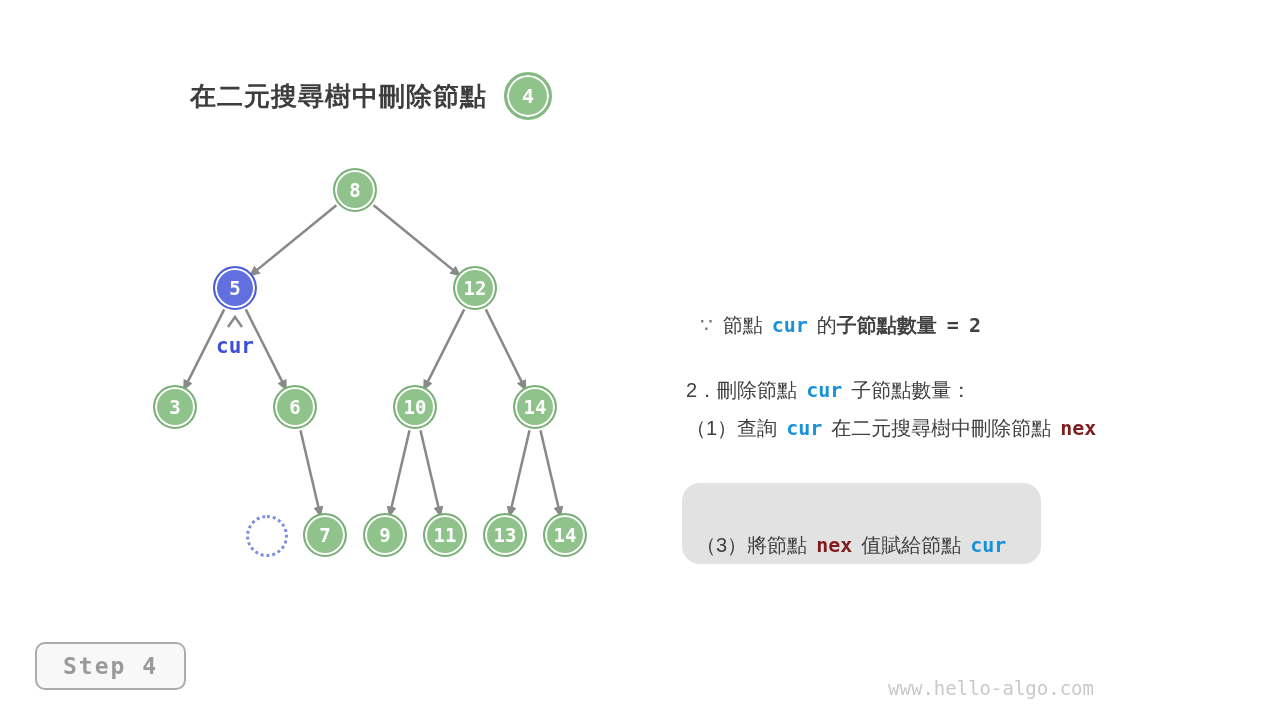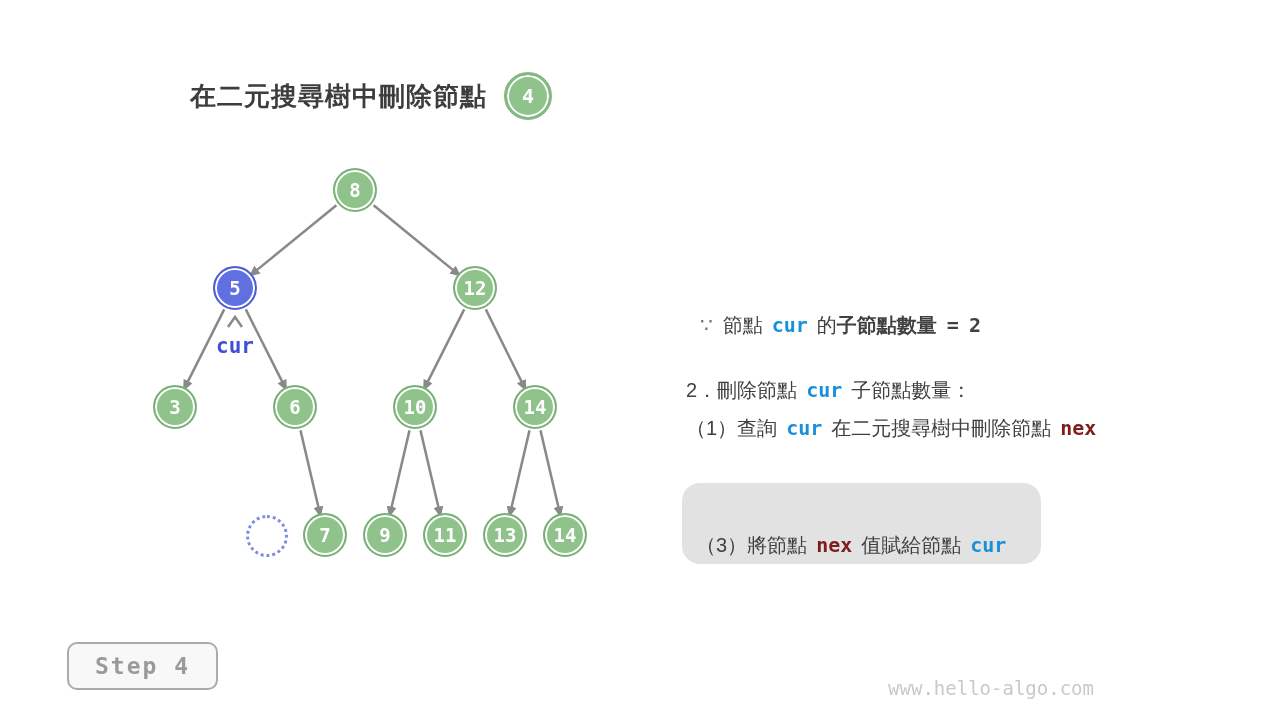--- a/index.html
+++ b/index.html
@@ -34,21 +34,21 @@
   .code.nex-c{color:#7f1d1d;}
   .because{color:#6e6e6e;margin-right:10px;}
   .eqnum{font-family:"DejaVu Sans Mono",monospace;font-weight:bold;margin-left:10px;}
   .note-hl{position:absolute;left:682px;top:483px;background:#e2e2e2;border-radius:18px;
            padding:5px 26px 5px 14px;}
   .note-hl .inner{position:static;white-space:nowrap;font-size:20px;line-height:28px;color:#404040;margin-top:43px;}
 
   
   .step-btn{position:absolute;left:35px;top:642px;padding:9px 26px;background:#f8f8f8;
             border:2px solid #ababab;border-radius:10px;color:#9a9a9a;
-            font-family:"DejaVu Sans Mono",monospace;font-size:23px;font-weight:bold;letter-spacing:2px;margin-left:32px;}
+            font-family:"DejaVu Sans Mono",monospace;font-size:23px;font-weight:bold;letter-spacing:2px;}
   .watermark{position:absolute;right:46px;top:677px;color:#c9c9c9;
              font-family:"DejaVu Sans Mono",monospace;font-size:19px;}
 </style>
 </head>
 <body>
 
 <div id="stage">
 
   <div class="title">在二元搜尋樹中刪除節點</div>
   <div class="badge">4</div>

